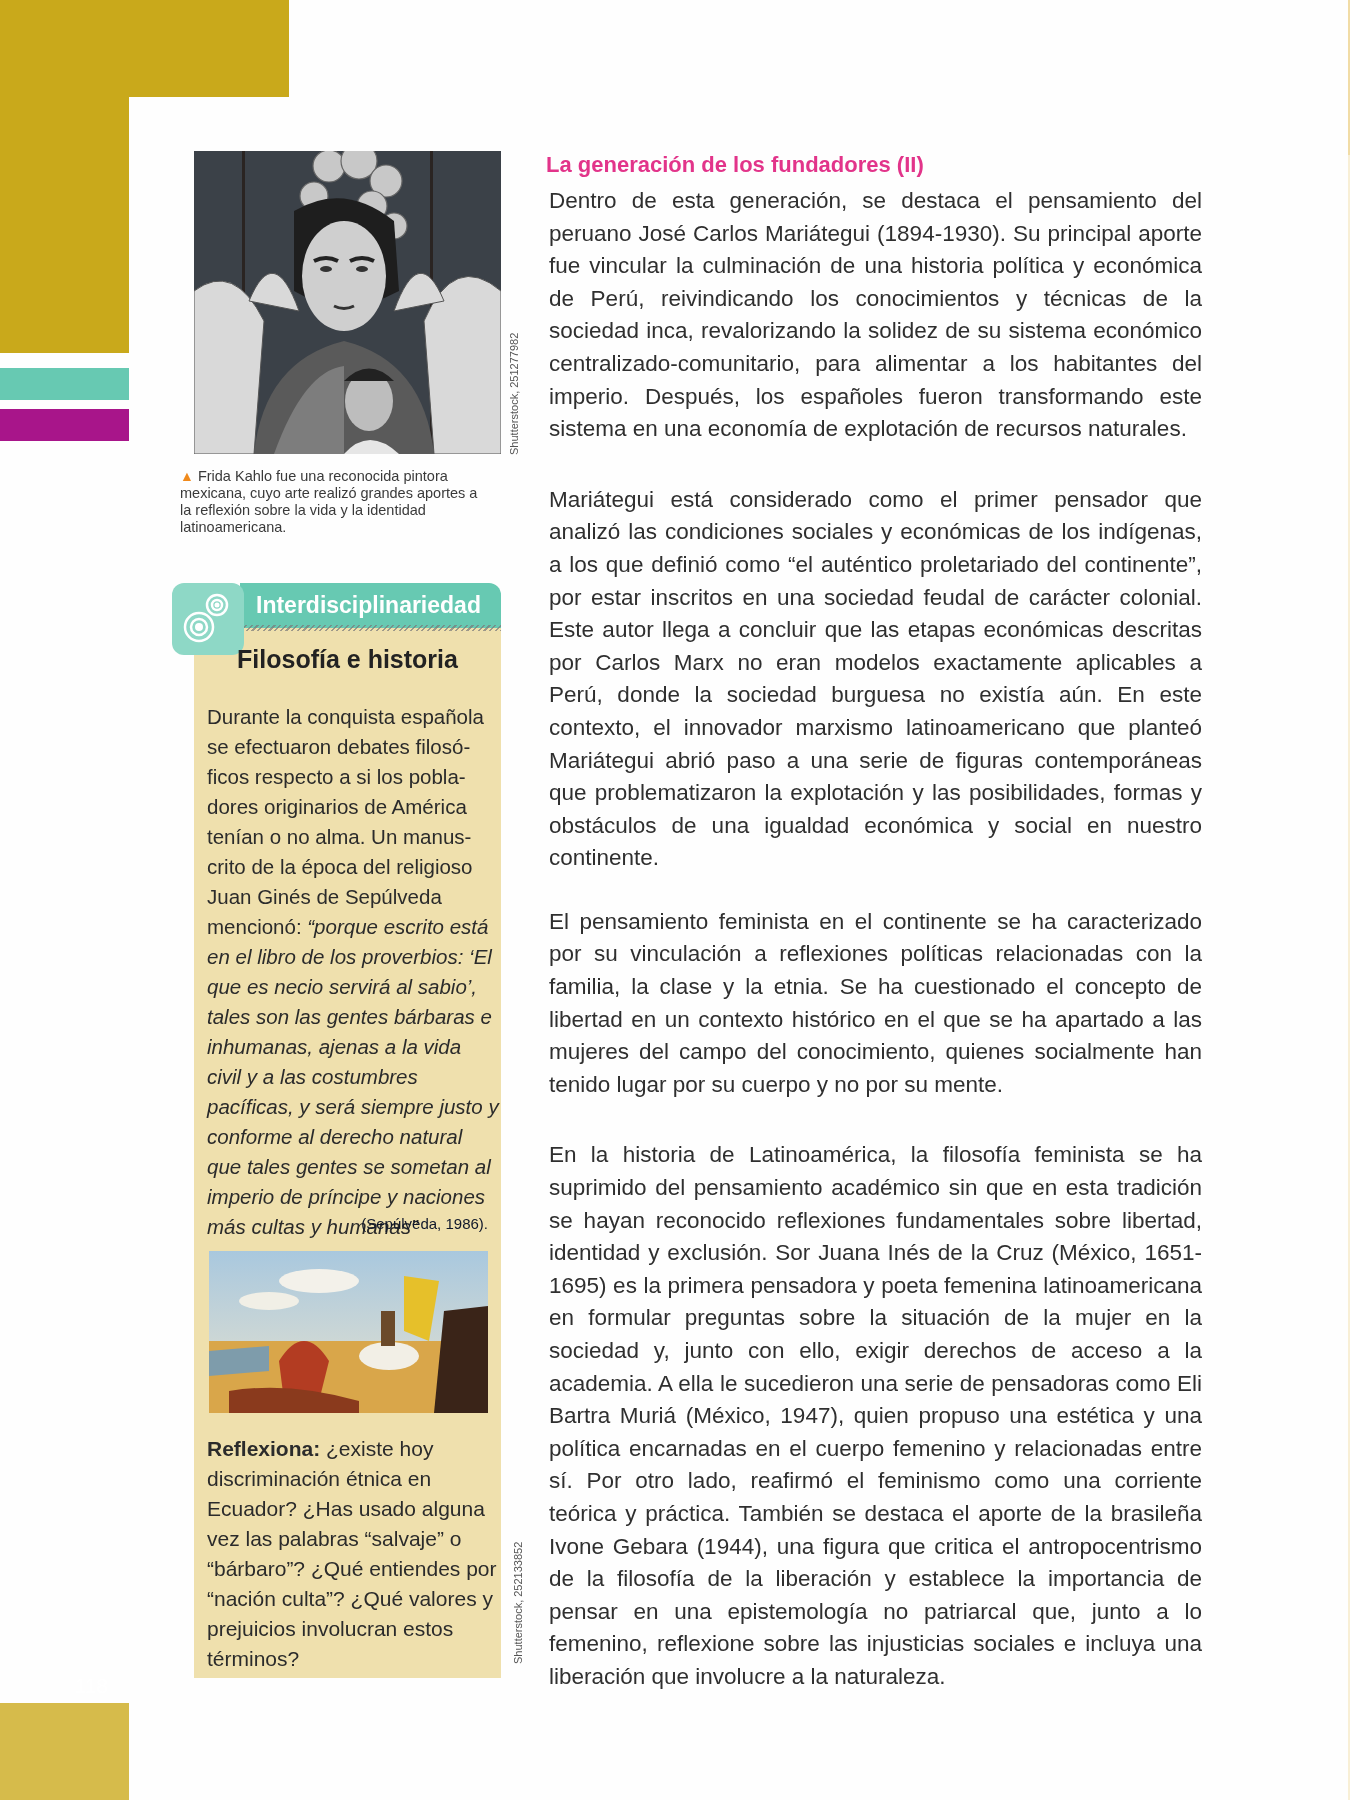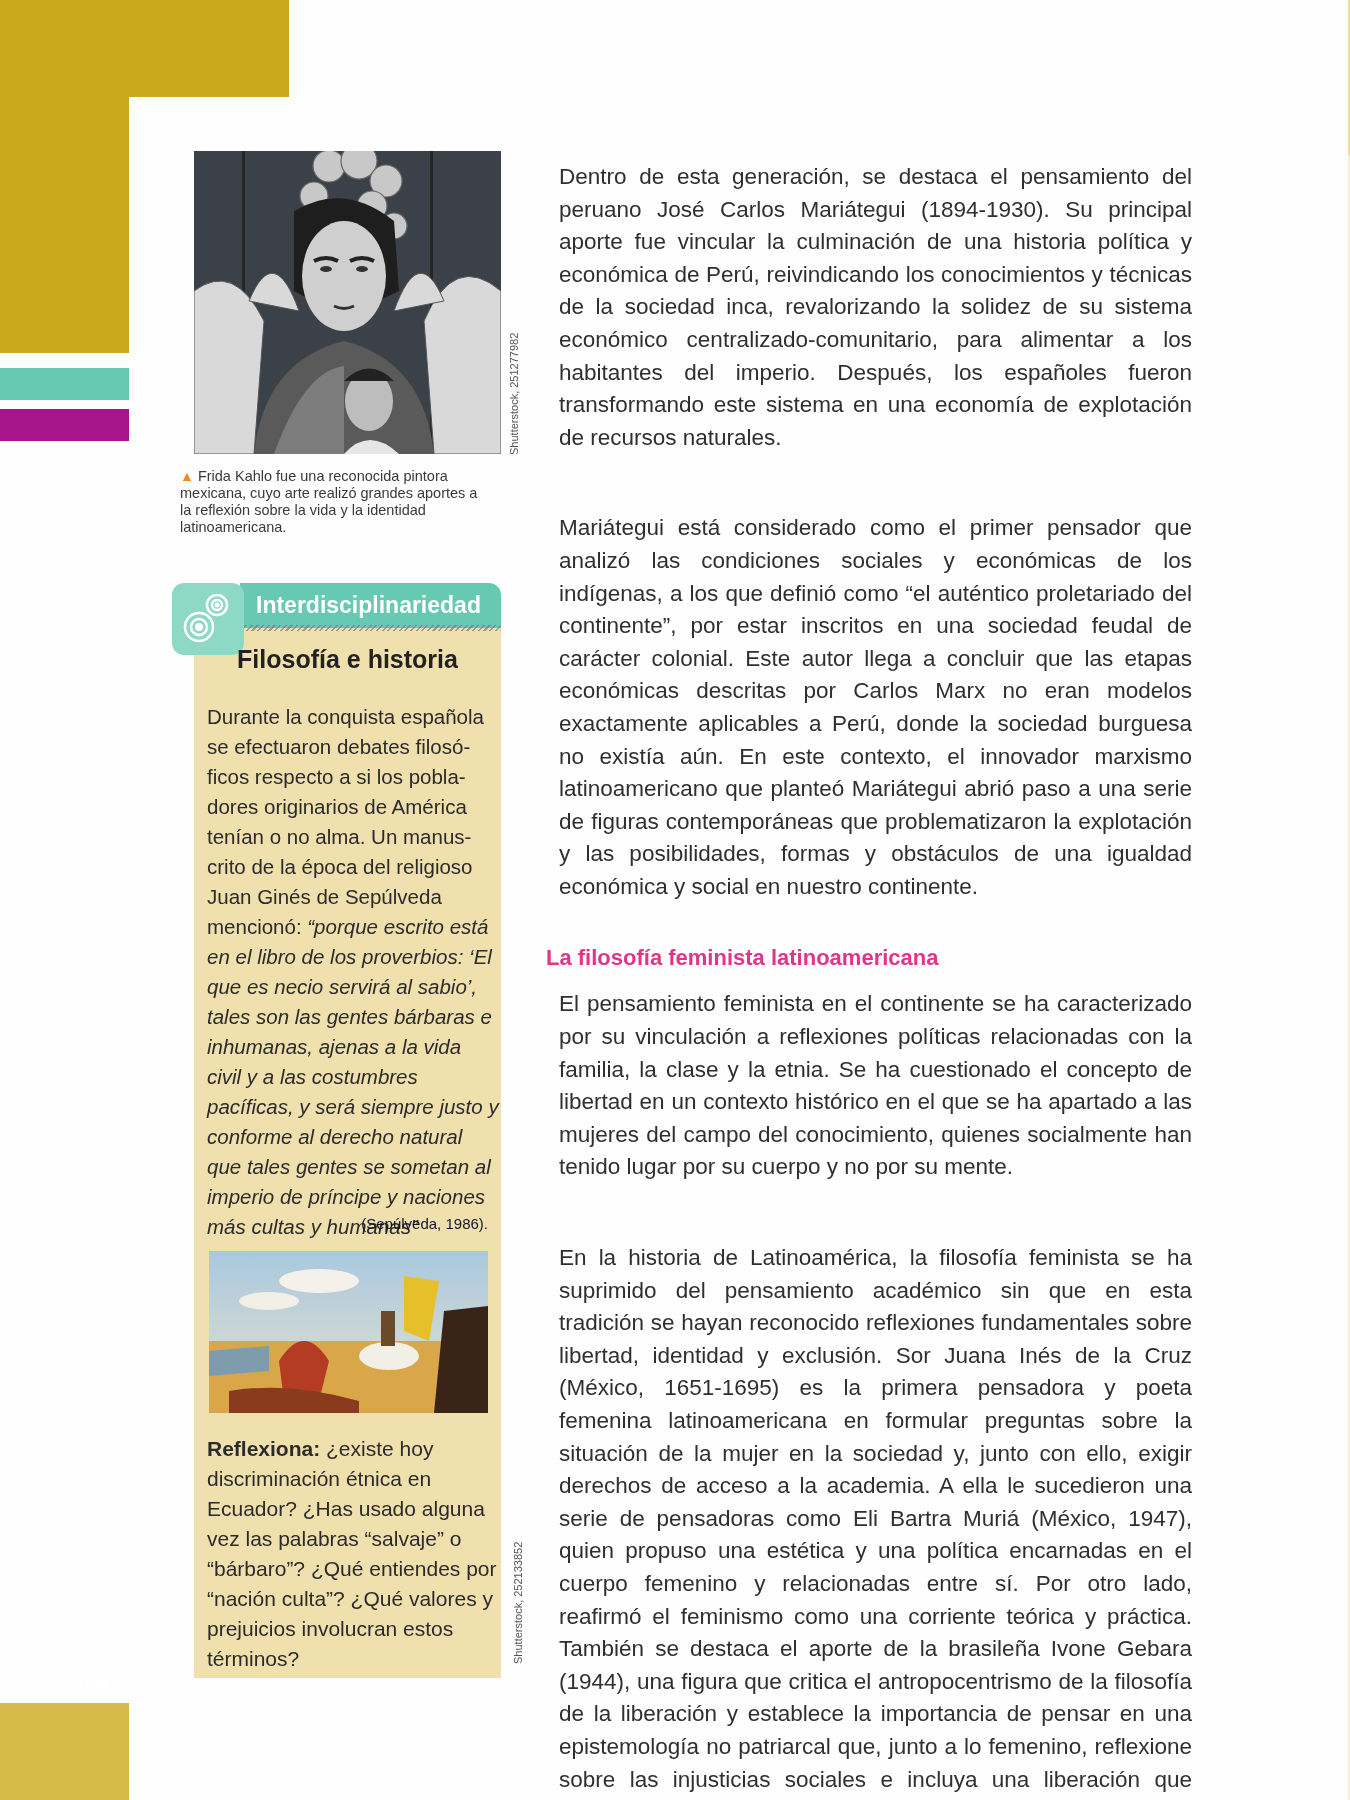--- a/index.html
+++ b/index.html
@@ -30,21 +30,21 @@
   .box-icon-tile { position:absolute; left:172px; top:583px; width:72px; height:72px; background:#8ed8c6; border-radius:12px; }
   .box-subtitle { position:absolute; left:194px; top:645px; width:307px; text-align:center; font-weight:bold; font-size:25px; color:#222; }
   .box-body { position:absolute; left:207px; top:674px; width:292px; font-size:20.5px; line-height:30px; color:#2b2b2b;margin-top:28px; }
   .box-body i { font-style:italic; }
   .box-cite { position:absolute; left:207px; top:1215px; width:281px; text-align:right; font-size:15px; color:#0f172a; }
   .photo-conquest { position:absolute; left:209px; top:1251px; width:279px; height:162px; overflow:hidden; }
   .box-reflect { position:absolute; left:207px; top:1434px; width:292px; font-size:21px; line-height:30px; color:#2b2b2b; }
 
   .main { position:absolute; left:546px; top:148px; width:659px; font-size:22.5px; line-height:32.6px; color:#2f2f2f; }
   .main h2 { color:#e2348a; font-size:22px; font-weight:bold; margin:0 0 2px 0; line-height:34px; }
-  .main p { margin:13px; text-align:justify; }
+  .main p { margin:3px; text-align:justify; }
   .gap { height:32px; }
   .gap-h { height:25px; }
 </style>
 </head>
 <body>
 
 <div class="deco-top"></div>
 <div class="deco-left"></div>
 <div class="deco-teal"></div>
 <div class="deco-magenta"></div>
@@ -131,21 +131,21 @@
     <path d="M70 110 Q95 70 120 110 L110 150 L75 150 Z" fill="#b33c22"></path>
     <path d="M235 60 L279 55 L279 162 L225 162 Z" fill="#3a2418"></path>
     <path d="M20 140 Q80 130 150 150 L150 162 L20 162 Z" fill="#8a3a1d"></path>
   </svg>
 </div>
 <div class="credit credit-2">Shutterstock, 252133852</div>
 
 <div class="box-reflect"><b>Reflexiona:</b><span> ¿existe hoy discriminación étnica en Ecuador? ¿Has usado alguna vez las palabras “salvaje” o “bárbaro”? ¿Qué entiendes por “nación culta”? ¿Qué valores y prejuicios involucran estos términos?</span></div>
 
 <div class="main">
+  <h2>La generación de los fundadores (II)</h2>
   <p>Dentro de esta generación, se destaca el pensamiento del peruano José Carlos Mariátegui (1894-1930). Su principal aporte fue vincular la culminación de una historia política y económica de Perú, reivindicando los conocimientos y técnicas de la sociedad inca, revalorizando la solidez de su sistema económico centralizado-comunitario, para alimentar a los habitantes del imperio. Después, los españoles fueron transformando este sistema en una economía de explotación de recursos naturales.</p>
   <div class="gap"></div>
   <p>Mariátegui está considerado como el primer pensador que analizó las condiciones sociales y económicas de los indígenas, a los que definió como “el auténtico proletariado del continente”, por estar inscritos en una sociedad feudal de carácter colonial. Este autor llega a concluir que las etapas económicas descritas por Carlos Marx no eran modelos exactamente aplicables a Perú, donde la sociedad burguesa no existía aún. En este contexto, el innovador marxismo latinoamericano que planteó Mariátegui abrió paso a una serie de figuras contemporáneas que problematizaron la explotación y las posibilidades, formas y obstáculos de una igualdad económica y social en nuestro continente.</p>
   <div class="gap-h"></div>
-  <h2>La filosofía feminista latinoamericana</h2>
   <p>El pensamiento feminista en el continente se ha caracterizado por su vinculación a reflexiones políticas relacionadas con la familia, la clase y la etnia. Se ha cuestionado el concepto de libertad en un contexto histórico en el que se ha apartado a las mujeres del campo del conocimiento, quienes socialmente han tenido lugar por su cuerpo y no por su mente.</p>
   <div class="gap"></div>
   <p>En la historia de Latinoamérica, la filosofía feminista se ha suprimido del pensamiento académico sin que en esta tradición se hayan reconocido reflexiones fundamentales sobre libertad, identidad y exclusión. Sor Juana Inés de la Cruz (México, 1651-1695) es la primera pensadora y poeta femenina latinoamericana en formular preguntas sobre la situación de la mujer en la sociedad y, junto con ello, exigir derechos de acceso a la academia. A ella le sucedieron una serie de pensadoras como Eli Bartra Muriá (México, 1947), quien propuso una estética y una política encarnadas en el cuerpo femenino y relacionadas entre sí. Por otro lado, reafirmó el feminismo como una corriente teórica y práctica. También se destaca el aporte de la brasileña Ivone Gebara (1944), una figura que critica el antropocentrismo de la filosofía de la liberación y establece la importancia de pensar en una epistemología no patriarcal que, junto a lo femenino, reflexione sobre las injusticias sociales e incluya una liberación que involucre a la naturaleza.</p>
 </div>
 
 </body></html>

